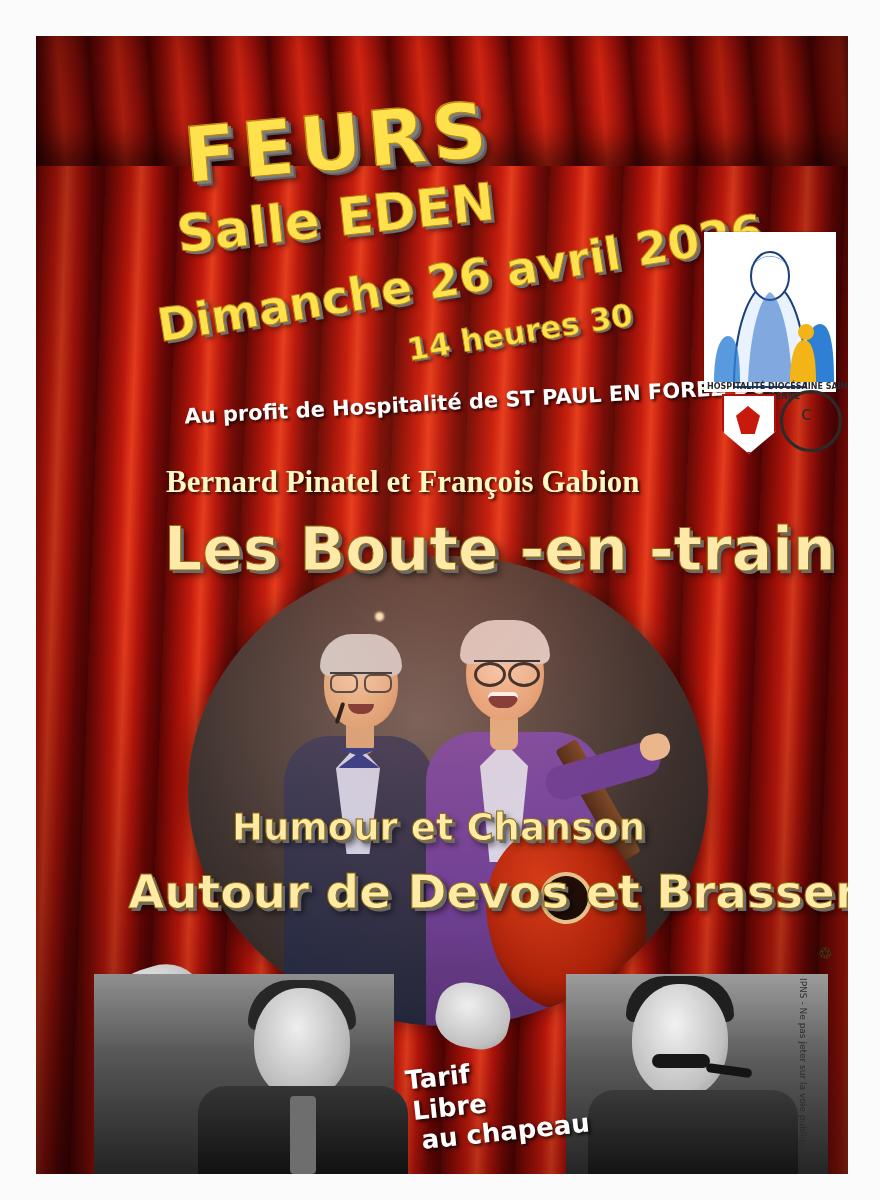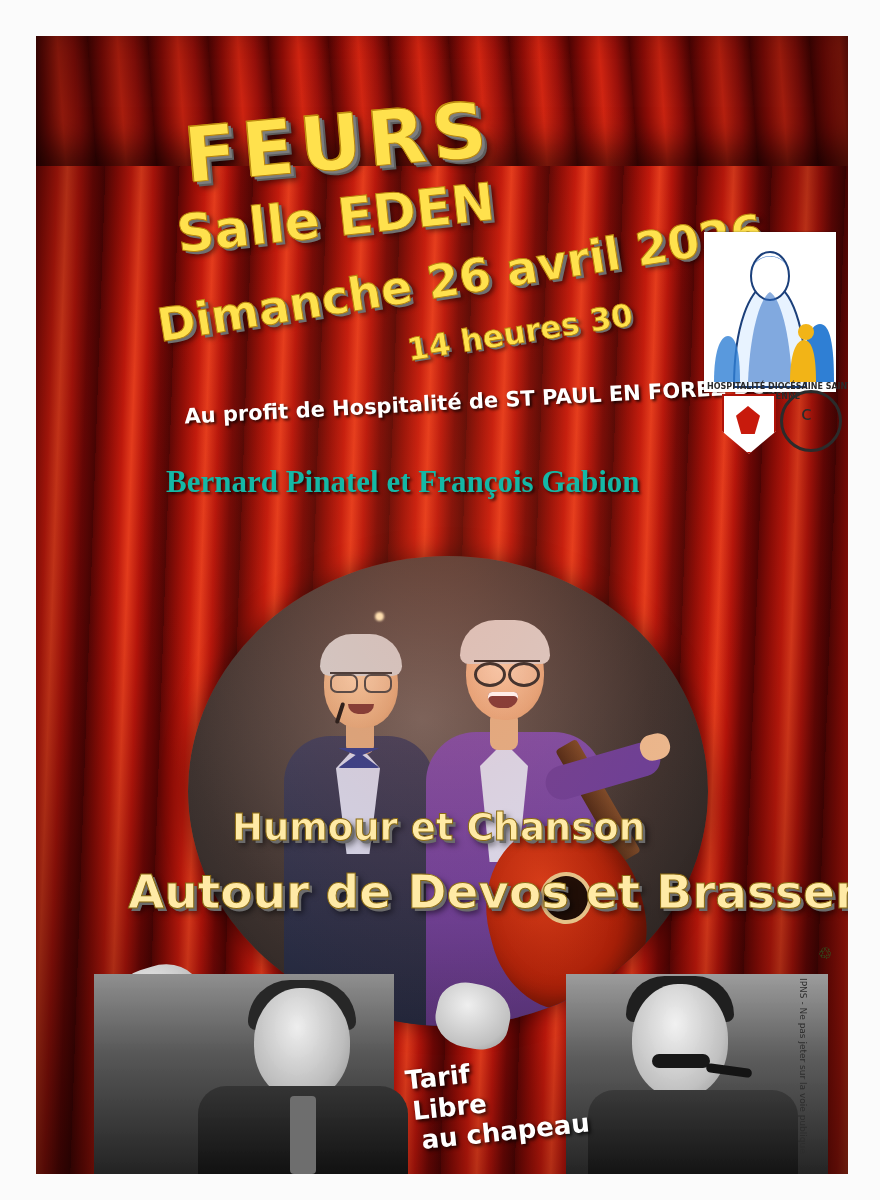--- a/index.html
+++ b/index.html
@@ -109,21 +109,21 @@
     font-size: 21px;
     color: #ffffff;
     transform: rotate(-3deg);
     text-shadow: 2px 2px 3px rgba(0,0,0,.75);
   }
   .artists-line {
     left: 130px; top: 428px;
     font-family: "Liberation Serif", serif;
     font-weight: bold;
     font-size: 31px;
-    color: #14b8a6;
+    color: #fef9c3;
     text-shadow: 2px 2px 3px rgba(0,0,0,.7);
   }
   .show-title {
     left: 128px; top: 478px;
     font-family: "DejaVu Sans", sans-serif;
     font-weight: bold;
     font-size: 60px;
     color: #ffe9a8;
     text-shadow: 3px 3px 0 #6b6b6b, 5px 5px 7px rgba(0,0,0,.6);
     -webkit-text-stroke: 1px #8a6a12;
@@ -480,20 +480,21 @@
       <div class="bwr-pipe"></div>
       <div class="bwr-suit"></div>
     </div>
 
     <div class="txt feurs">FEURS</div>
     <div class="txt salle-eden">Salle EDEN</div>
     <div class="txt date-line">Dimanche 26 avril 2026</div>
     <div class="txt hour-line">14 heures 30</div>
     <div class="txt benefit-line">Au profit de Hospitalité de ST PAUL EN FOREZ DONZY</div>
     <div class="txt artists-line">Bernard Pinatel et François Gabion</div>
+    <div class="txt show-title">Les Boute -en -train</div>
     <div class="txt sub1">Humour et Chanson</div>
     <div class="txt sub2">Autour de Devos et Brassens</div>
 
     <div class="tarif">
       <span class="t1">Tarif</span>
       <span class="t2">Libre</span>
       <span class="t3">au chapeau</span>
     </div>
 
     <div class="logo">

